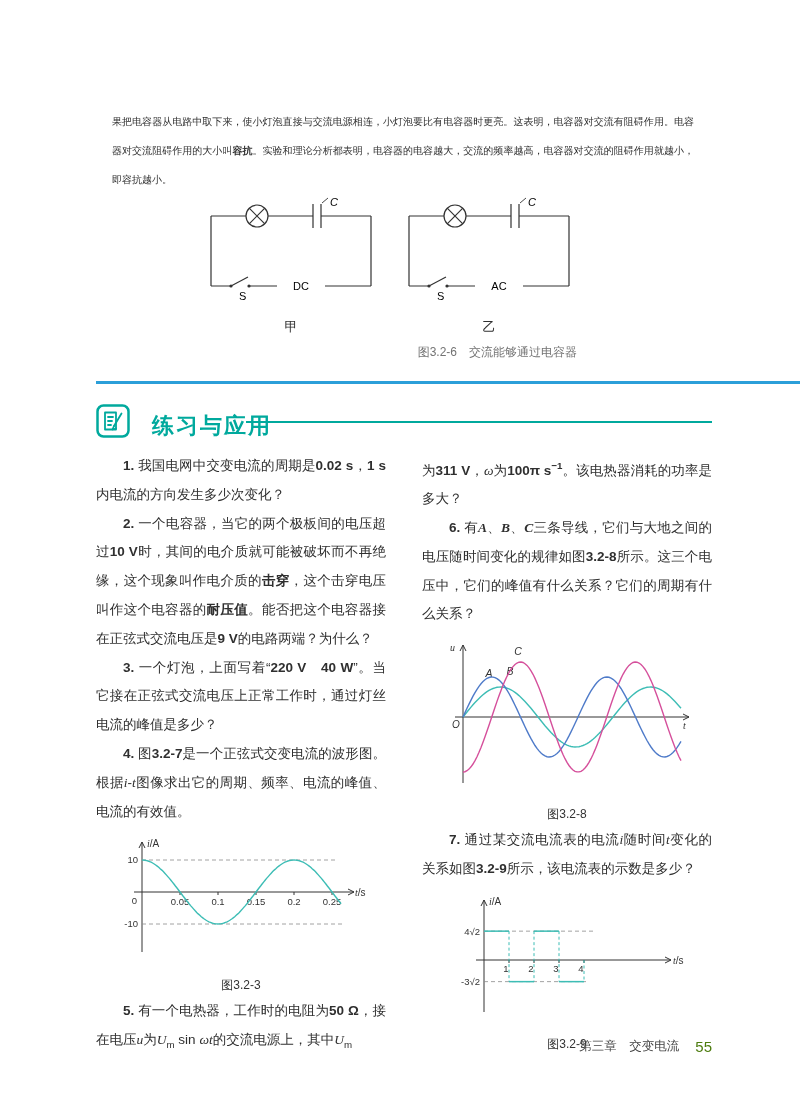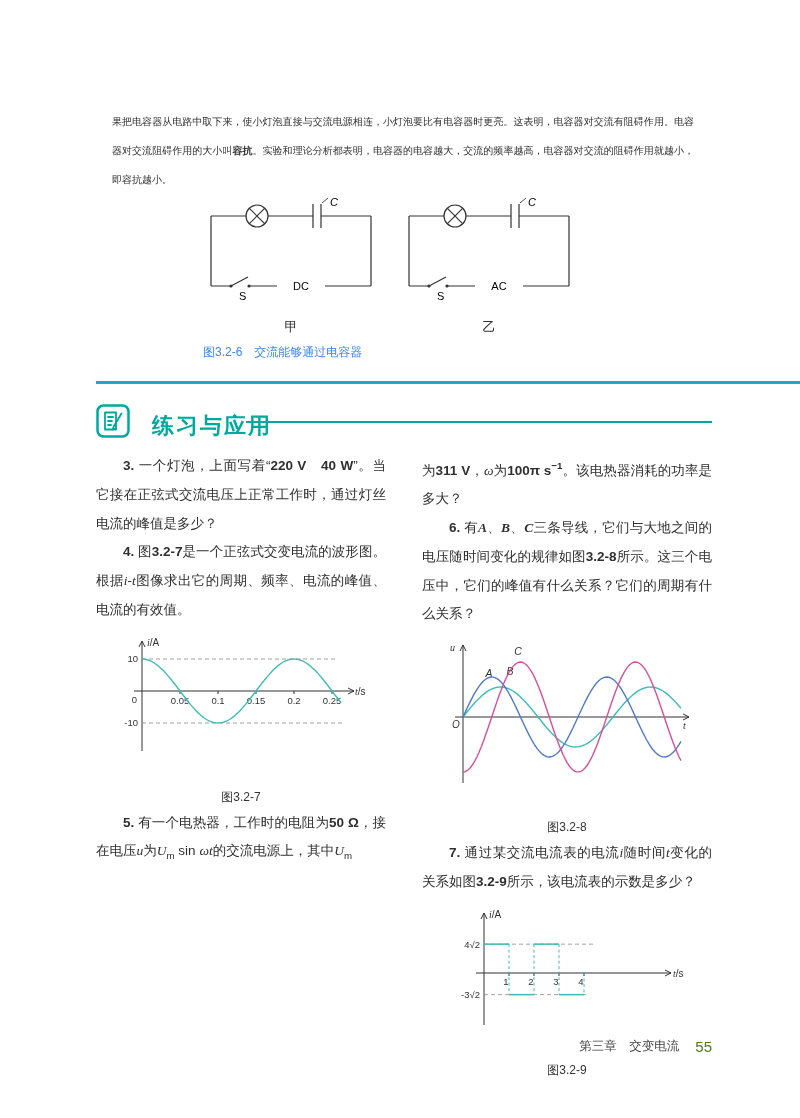--- a/index.html
+++ b/index.html
@@ -10,32 +10,32 @@
   .sd{vertical-align:sub;font-size:0.72em}
   .su{vertical-align:super;font-size:0.72em}
   .intro{position:absolute;left:112px;top:97px;width:582px;font-size:10px;line-height:29px;text-align:justify;text-indent:0}
   .fig326{position:absolute;left:0;top:194px;width:800px;height:176px}
   .circuit{position:absolute;top:0}
   .circuit.jia{left:203px}
   .circuit.yi{left:401px}
   .circ-label{position:absolute;top:124px;width:176px;text-align:center;font-size:13px;color:#2f2f2f}
   .circ-label.jia{left:203px}
   .circ-label.yi{left:401px}
-  .fig326-caption{position:absolute;left:203px;top:150px;width:374px;text-align:left;font-size:12px;color:#3b82f6}
+  .fig326-caption{position:absolute;left:203px;top:150px;width:374px;text-align:right;font-size:12px;color:#737373}
   .divider{position:absolute;left:96px;right:0;top:381px;height:2.5px;background:#2b9fd9}
   .section-header{position:absolute;left:96px;top:404px;width:616px;height:38px}
   .section-icon{position:absolute;left:0;top:0}
   .section-title{position:absolute;left:56px;top:7px;font-size:22px;font-weight:700;color:#00a99d;letter-spacing:2px}
   .section-rule{position:absolute;left:150px;right:0;top:17px;height:1.5px;background:#00a99d}
   .columns{position:absolute;left:96px;top:452px;width:616px;display:flex;gap:36px}
   .col{width:290px;font-size:13.5px;line-height:28.8px;text-align:justify}
   .q{margin:0;text-indent:2em}
   .q.cont{text-indent:0}
   .figure{margin:8px 0 4px;text-align:center}
-  .figcap{font-size:12px;color:#333;margin-top:19px;line-height:16px}
+  .figcap{font-size:12px;color:#333;margin-top:6px;line-height:16px}
   .footer{position:absolute;right:88px;top:1038px;display:flex;align-items:flex-end;gap:16px}
   .footer-chapter{font-size:12.5px;color:#454545}
   .footer-page{font-size:15px;font-weight:400;color:#4d7c0f}
   svg text{font-family:"Liberation Sans","DejaVu Sans",sans-serif}
 </style>
 </head>
 <body>
 
 <div class="page">
 
@@ -94,20 +94,22 @@
         <path d="M25.5,9.5 L18,22"></path>
         <path d="M18,22 L16.5,25.5 L20,24.5"></path>
       </g>
     </svg>
     <span class="section-title">练习与应用</span>
     <span class="section-rule"></span>
   </div>
 
   <div class="columns">
     <div class="col">
+      <p class="q"><span class="sb">1. </span><span>我国电网中交变电流的周期是</span><span class="sb">0.02 s</span><span>，</span><span class="sb">1 s</span><span>内电流的方向发生多少次变化？</span></p>
+      <p class="q"><span class="sb">2. </span><span>一个电容器，当它的两个极板间的电压超过</span><span class="sb">10 V</span><span>时，其间的电介质就可能被破坏而不再绝缘，这个现象叫作电介质的</span><span class="sb">击穿</span><span>，这个击穿电压叫作这个电容器的</span><span class="sb">耐压值</span><span>。能否把这个电容器接在正弦式交流电压是</span><span class="sb">9 V</span><span>的电路两端？为什么？</span></p>
       <p class="q"><span class="sb">3. </span><span>一个灯泡，上面写着“</span><span class="sb">220 V　40 W</span><span>”。当它接在正弦式交流电压上正常工作时，通过灯丝电流的峰值是多少？</span></p>
       <p class="q"><span class="sb">4. </span><span>图</span><span class="sb">3.2-7</span><span>是一个正弦式交变电流的波形图。根据</span><span class="si">i</span><span>-</span><span class="si">t</span><span>图像求出它的周期、频率、电流的峰值、电流的有效值。</span></p>
       <figure class="figure">
         <svg id="svg-fig327" width="258" height="126" viewBox="0 0 258 126">
             <line x1="30" y1="118" x2="30" y2="8" stroke="#333" stroke-width="1"></line>
             <path d="M27,14 L30,8 L33,14" fill="none" stroke="#333" stroke-width="1"></path>
             <line x1="22" y1="58" x2="242" y2="58" stroke="#333" stroke-width="1"></line>
             <path d="M236,55 L242,58 L236,61" fill="none" stroke="#333" stroke-width="1"></path>
             <line x1="30" y1="26" x2="224" y2="26" stroke="#8a8a8a" stroke-width="0.8" stroke-dasharray="4 3"></line>
             <line x1="30" y1="90" x2="230" y2="90" stroke="#8a8a8a" stroke-width="0.8" stroke-dasharray="4 3"></line>
@@ -121,21 +123,21 @@
             <line x1="144" y1="58" x2="144" y2="61" stroke="#333" stroke-width="1"></line>
             <text x="144" y="71" font-size="9.5" fill="#333" text-anchor="middle">0.15</text>
             <line x1="182" y1="58" x2="182" y2="61" stroke="#333" stroke-width="1"></line>
             <text x="182" y="71" font-size="9.5" fill="#333" text-anchor="middle">0.2</text>
             <line x1="220" y1="58" x2="220" y2="61" stroke="#333" stroke-width="1"></line>
             <text x="220" y="71" font-size="9.5" fill="#333" text-anchor="middle">0.25</text>
             <path d="M30.0,26.0L31.5,26.1L33.0,26.3L34.6,26.6L36.1,27.0L37.6,27.6L39.1,28.2L40.6,29.0L42.2,30.0L43.7,31.0L45.2,32.1L46.7,33.3L48.2,34.7L49.8,36.1L51.3,37.6L52.8,39.2L54.3,40.9L55.8,42.6L57.4,44.4L58.9,46.2L60.4,48.1L61.9,50.0L63.4,52.0L65.0,54.0L66.5,56.0L68.0,58.0L69.5,60.0L71.0,62.0L72.6,64.0L74.1,66.0L75.6,67.9L77.1,69.8L78.6,71.6L80.2,73.4L81.7,75.1L83.2,76.8L84.7,78.4L86.2,79.9L87.8,81.3L89.3,82.7L90.8,83.9L92.3,85.0L93.8,86.0L95.4,87.0L96.9,87.8L98.4,88.4L99.9,89.0L101.4,89.4L103.0,89.7L104.5,89.9L106.0,90.0L107.5,89.9L109.0,89.7L110.6,89.4L112.1,89.0L113.6,88.4L115.1,87.8L116.6,87.0L118.2,86.0L119.7,85.0L121.2,83.9L122.7,82.7L124.2,81.3L125.8,79.9L127.3,78.4L128.8,76.8L130.3,75.1L131.8,73.4L133.4,71.6L134.9,69.8L136.4,67.9L137.9,66.0L139.4,64.0L141.0,62.0L142.5,60.0L144.0,58.0L145.5,56.0L147.0,54.0L148.6,52.0L150.1,50.0L151.6,48.1L153.1,46.2L154.6,44.4L156.2,42.6L157.7,40.9L159.2,39.2L160.7,37.6L162.2,36.1L163.8,34.7L165.3,33.3L166.8,32.1L168.3,31.0L169.8,30.0L171.4,29.0L172.9,28.2L174.4,27.6L175.9,27.0L177.4,26.6L179.0,26.3L180.5,26.1L182.0,26.0L183.5,26.1L185.0,26.3L186.6,26.6L188.1,27.0L189.6,27.6L191.1,28.2L192.6,29.0L194.2,30.0L195.7,31.0L197.2,32.1L198.7,33.3L200.2,34.7L201.8,36.1L203.3,37.6L204.8,39.2L206.3,40.9L207.8,42.6L209.4,44.4L210.9,46.2L212.4,48.1L213.9,50.0L215.4,52.0L217.0,54.0L218.5,56.0L220.0,58.0L221.5,60.0L223.0,62.0L224.6,64.0L226.1,66.0L227.6,67.9L229.1,69.8" fill="none" stroke="#3dbdb5" stroke-width="1.4"></path>
             <text x="35" y="13" font-size="10" fill="#333" text-anchor="start"><tspan font-style="italic" font-family="&quot;Liberation Serif&quot;,&quot;DejaVu Serif&quot;,serif">i</tspan><tspan>/A</tspan></text>
             <text x="243" y="62" font-size="10" fill="#333" text-anchor="start"><tspan font-style="italic" font-family="&quot;Liberation Serif&quot;,&quot;DejaVu Serif&quot;,serif">t</tspan><tspan>/s</tspan></text>
           </svg>
-        <figcaption class="figcap">图3.2-7</figcaption>
+        <figcaption class="figcap">图3.2-3</figcaption>
       </figure>
       <p class="q"><span class="sb">5. </span><span>有一个电热器，工作时的电阻为</span><span class="sb">50 Ω</span><span>，接在电压</span><span class="si">u</span><span>为</span><span class="si">U</span><span class="sd">m</span><span> sin </span><span class="si">ωt</span><span>的交流电源上，其中</span><span class="si">U</span><span class="sd">m</span></p>
     </div>
     <div class="col">
       <p class="q cont"><span>为</span><span class="sb">311 V</span><span>，</span><span class="si">ω</span><span>为</span><span class="sb">100π s</span><span class="sb su">−1</span><span>。该电热器消耗的功率是多大？</span></p>
       <p class="q"><span class="sb">6. </span><span>有</span><span class="sb si">A</span><span>、</span><span class="sb si">B</span><span>、</span><span class="sb si">C</span><span>三条导线，它们与大地之间的电压随时间变化的规律如图</span><span class="sb">3.2-8</span><span>所示。这三个电压中，它们的峰值有什么关系？它们的周期有什么关系？</span></p>
       <figure class="figure">
         <svg id="svg-fig328" width="260" height="152" viewBox="0 0 260 152">
             <line x1="26" y1="146" x2="26" y2="8" stroke="#333" stroke-width="1"></line>
             <path d="M23,14 L26,8 L29,14" fill="none" stroke="#333" stroke-width="1"></path>

